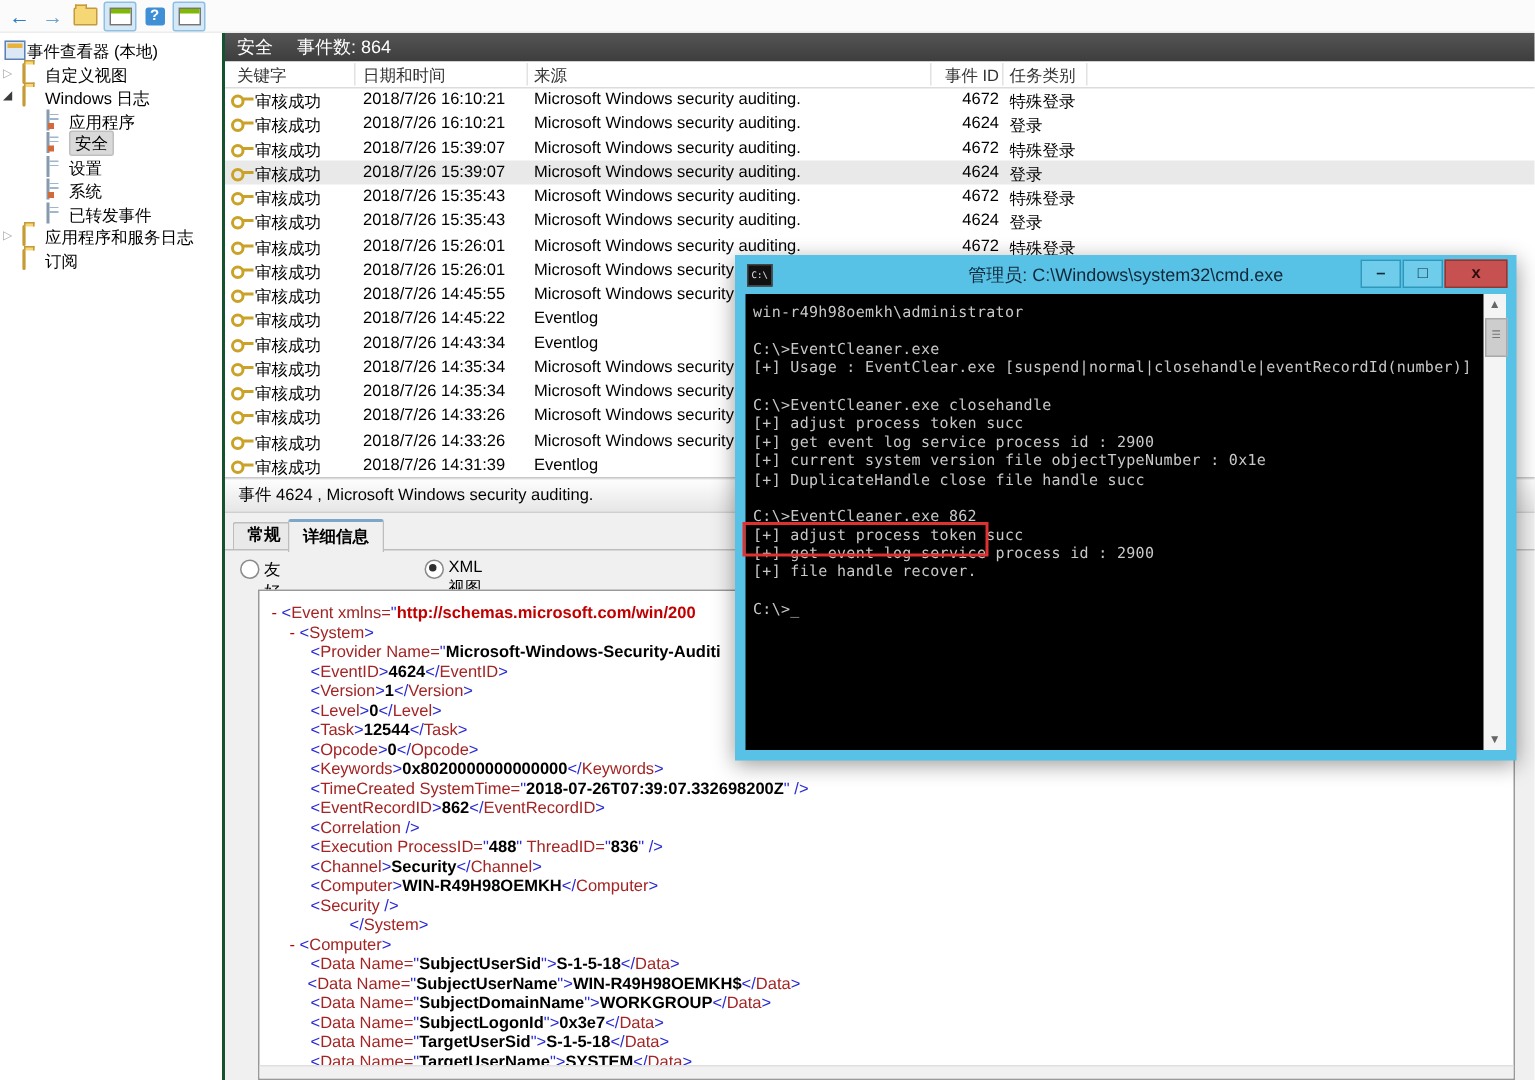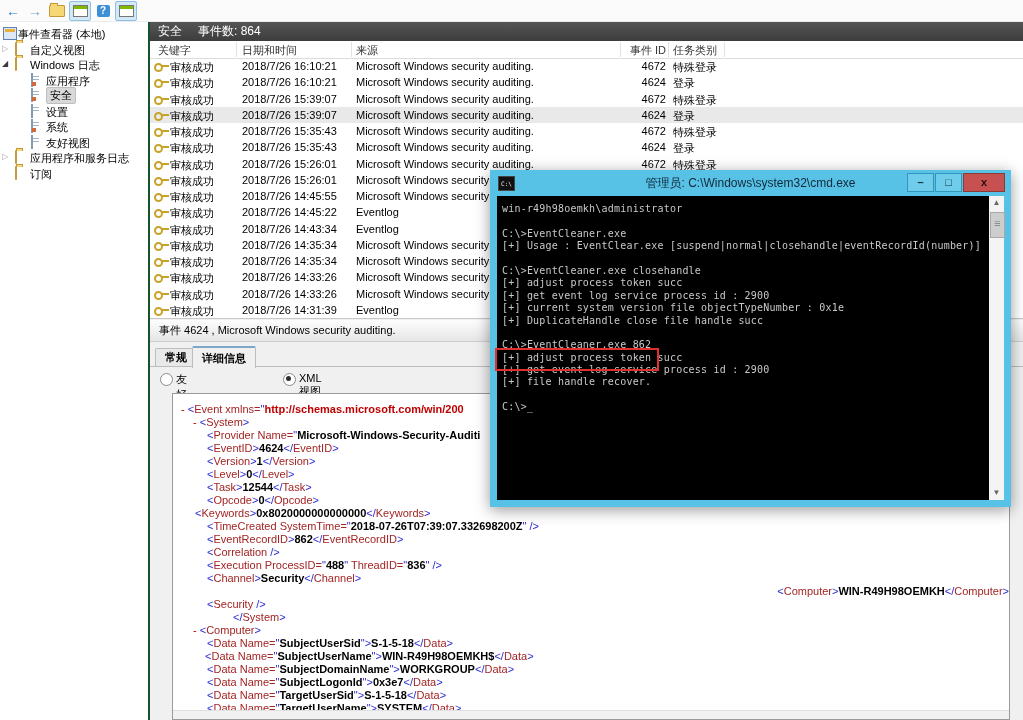--- a/index.html
+++ b/index.html
@@ -114,21 +114,21 @@
     <div class="titem" style="top: 4px;">
       <span class="ti ti-root" style="left: 3px;"></span>
       <span class="tlabel" style="left: 18px;">事件查看器 (本地)</span>
     </div>
     <div class="titem" style="top: 19.5px;"><span class="texp" style="left: 2px;">▷</span><span class="ti ti-folder" style="left: 15px;"></span><span class="tlabel" style="left: 30px;">自定义视图</span></div>
     <div class="titem" style="top: 35px;"><span class="texp exp" style="left: 2px;">◢</span><span class="ti ti-folder" style="left: 15px;"></span><span class="tlabel" style="left: 30px;">Windows 日志</span></div>
     <div class="titem" style="top: 50.5px;"><span class="ti ti-log mark" style="left: 31px;"></span><span class="tlabel" style="left: 46px;">应用程序</span></div>
     <div class="titem" style="top: 66px;"><span class="ti ti-log mark" style="left: 31px;"></span><span class="tlabel sel" style="left: 46px;">安全</span></div>
     <div class="titem" style="top: 81.5px;"><span class="ti ti-log" style="left: 31px;"></span><span class="tlabel" style="left: 46px;">设置</span></div>
     <div class="titem" style="top: 97px;"><span class="ti ti-log mark" style="left: 31px;"></span><span class="tlabel" style="left: 46px;">系统</span></div>
-    <div class="titem" style="top: 112.5px;"><span class="ti ti-log" style="left: 31px;"></span><span class="tlabel" style="left: 46px;">友好视图</span></div>
+    <div class="titem" style="top: 112.5px;"><span class="ti ti-log" style="left: 31px;"></span><span class="tlabel" style="left: 46px;">已转发事件</span></div>
     <div class="titem" style="top: 128px;"><span class="texp" style="left: 2px;">▷</span><span class="ti ti-folder" style="left: 15px;"></span><span class="tlabel" style="left: 30px;">应用程序和服务日志</span></div>
     <div class="titem" style="top: 143.5px;"><span class="ti ti-folder" style="left: 15px;"></span><span class="tlabel" style="left: 30px;">订阅</span></div>
   </div>
 
 <div class="main">
   <div class="darkbar">
     <span class="t1">安全</span>
     <span class="t2">事件数: 864</span>
   </div>
   <div class="lhead">
@@ -292,27 +292,27 @@
   <div class="xmlbox">
     <div id="xmlContent" style="padding-top:9px">
         <div class="xline" style="padding-left: 8px;"><span class="xm">- </span><span class="xp">&lt;</span><span class="xn">Event</span><span class="xn"> xmlns=</span><span class="xp">"</span><span class="xr">http://schemas.microsoft.com/win/200</span></div>
         <div class="xline" style="padding-left: 20px;"><span class="xm">- </span><span class="xp">&lt;</span><span class="xn">System</span><span class="xp">&gt;</span></div>
         <div class="xline" style="padding-left: 34px;"><span class="xp">&lt;</span><span class="xn">Provider</span><span class="xn"> Name=</span><span class="xp">"</span><span class="xv">Microsoft-Windows-Security-Auditi</span></div>
         <div class="xline" style="padding-left: 34px;"><span class="xp">&lt;</span><span class="xn">EventID</span><span class="xp">&gt;</span><span class="xv">4624</span><span class="xp">&lt;/</span><span class="xn">EventID</span><span class="xp">&gt;</span></div>
         <div class="xline" style="padding-left: 34px;"><span class="xp">&lt;</span><span class="xn">Version</span><span class="xp">&gt;</span><span class="xv">1</span><span class="xp">&lt;/</span><span class="xn">Version</span><span class="xp">&gt;</span></div>
         <div class="xline" style="padding-left: 34px;"><span class="xp">&lt;</span><span class="xn">Level</span><span class="xp">&gt;</span><span class="xv">0</span><span class="xp">&lt;/</span><span class="xn">Level</span><span class="xp">&gt;</span></div>
         <div class="xline" style="padding-left: 34px;"><span class="xp">&lt;</span><span class="xn">Task</span><span class="xp">&gt;</span><span class="xv">12544</span><span class="xp">&lt;/</span><span class="xn">Task</span><span class="xp">&gt;</span></div>
         <div class="xline" style="padding-left: 34px;"><span class="xp">&lt;</span><span class="xn">Opcode</span><span class="xp">&gt;</span><span class="xv">0</span><span class="xp">&lt;/</span><span class="xn">Opcode</span><span class="xp">&gt;</span></div>
-        <div class="xline" style="padding-left: 22px;"><span class="xp">&lt;</span><span class="xn">Keywords</span><span class="xp">&gt;</span><span class="xv">0x8020000000000000</span><span class="xp">&lt;/</span><span class="xn">Keywords</span><span class="xp">&gt;</span></div>
+        <div class="xline" style="padding-left: 34px;"><span class="xp">&lt;</span><span class="xn">Keywords</span><span class="xp">&gt;</span><span class="xv">0x8020000000000000</span><span class="xp">&lt;/</span><span class="xn">Keywords</span><span class="xp">&gt;</span></div>
         <div class="xline" style="padding-left: 34px;"><span class="xp">&lt;</span><span class="xn">TimeCreated</span><span class="xn"> SystemTime=</span><span class="xp">"</span><span class="xv">2018-07-26T07:39:07.332698200Z</span><span class="xp">" /&gt;</span></div>
         <div class="xline" style="padding-left: 34px;"><span class="xp">&lt;</span><span class="xn">EventRecordID</span><span class="xp">&gt;</span><span class="xv">862</span><span class="xp">&lt;/</span><span class="xn">EventRecordID</span><span class="xp">&gt;</span></div>
         <div class="xline" style="padding-left: 34px;"><span class="xp">&lt;</span><span class="xn">Correlation</span><span class="xp"> /&gt;</span></div>
         <div class="xline" style="padding-left: 34px;"><span class="xp">&lt;</span><span class="xn">Execution</span><span class="xn"> ProcessID=</span><span class="xp">"</span><span class="xv">488</span><span class="xp">"</span><span class="xn"> ThreadID=</span><span class="xp">"</span><span class="xv">836</span><span class="xp">" /&gt;</span></div>
         <div class="xline" style="padding-left: 34px;"><span class="xp">&lt;</span><span class="xn">Channel</span><span class="xp">&gt;</span><span class="xv">Security</span><span class="xp">&lt;/</span><span class="xn">Channel</span><span class="xp">&gt;</span></div>
-        <div class="xline" style="padding-left: 34px; text-align: right;"><span class="xp">&lt;</span><span class="xn">Computer</span><span class="xp">&gt;</span><span class="xv">WIN-R49H98OEMKH</span><span class="xp">&lt;/</span><span class="xn">Computer</span><span class="xp">&gt;</span></div>
+        <div class="xline" style="padding-left: 34px;"><span class="xp">&lt;</span><span class="xn">Computer</span><span class="xp">&gt;</span><span class="xv">WIN-R49H98OEMKH</span><span class="xp">&lt;/</span><span class="xn">Computer</span><span class="xp">&gt;</span></div>
         <div class="xline" style="padding-left: 34px;"><span class="xp">&lt;</span><span class="xn">Security</span><span class="xp"> /&gt;</span></div>
         <div class="xline" style="padding-left: 22px; margin-left: 38px;"><span class="xp">&lt;/</span><span class="xn">System</span><span class="xp">&gt;</span></div>
         <div class="xline" style="padding-left: 20px;"><span class="xm">- </span><span class="xp">&lt;</span><span class="xn">Computer</span><span class="xp">&gt;</span></div>
         <div class="xline" style="padding-left: 34px;"><span class="xp">&lt;</span><span class="xn">Data</span><span class="xn"> Name=</span><span class="xp">"</span><span class="xv">SubjectUserSid</span><span class="xp">"&gt;</span><span class="xv">S-1-5-18</span><span class="xp">&lt;/</span><span class="xn">Data</span><span class="xp">&gt;</span></div>
         <div class="xline" style="padding-left: 32px;"><span class="xp">&lt;</span><span class="xn">Data</span><span class="xn"> Name=</span><span class="xp">"</span><span class="xv">SubjectUserName</span><span class="xp">"&gt;</span><span class="xv">WIN-R49H98OEMKH$</span><span class="xp">&lt;/</span><span class="xn">Data</span><span class="xp">&gt;</span></div>
         <div class="xline" style="padding-left: 34px;"><span class="xp">&lt;</span><span class="xn">Data</span><span class="xn"> Name=</span><span class="xp">"</span><span class="xv">SubjectDomainName</span><span class="xp">"&gt;</span><span class="xv">WORKGROUP</span><span class="xp">&lt;/</span><span class="xn">Data</span><span class="xp">&gt;</span></div>
         <div class="xline" style="padding-left: 34px;"><span class="xp">&lt;</span><span class="xn">Data</span><span class="xn"> Name=</span><span class="xp">"</span><span class="xv">SubjectLogonId</span><span class="xp">"&gt;</span><span class="xv">0x3e7</span><span class="xp">&lt;/</span><span class="xn">Data</span><span class="xp">&gt;</span></div>
         <div class="xline" style="padding-left: 34px;"><span class="xp">&lt;</span><span class="xn">Data</span><span class="xn"> Name=</span><span class="xp">"</span><span class="xv">TargetUserSid</span><span class="xp">"&gt;</span><span class="xv">S-1-5-18</span><span class="xp">&lt;/</span><span class="xn">Data</span><span class="xp">&gt;</span></div>
         <div class="xline" style="padding-left: 34px;"><span class="xp">&lt;</span><span class="xn">Data</span><span class="xn"> Name=</span><span class="xp">"</span><span class="xv">TargetUserName</span><span class="xp">"&gt;</span><span class="xv">SYSTEM</span><span class="xp">&lt;/</span><span class="xn">Data</span><span class="xp">&gt;</span></div>
       </div>

